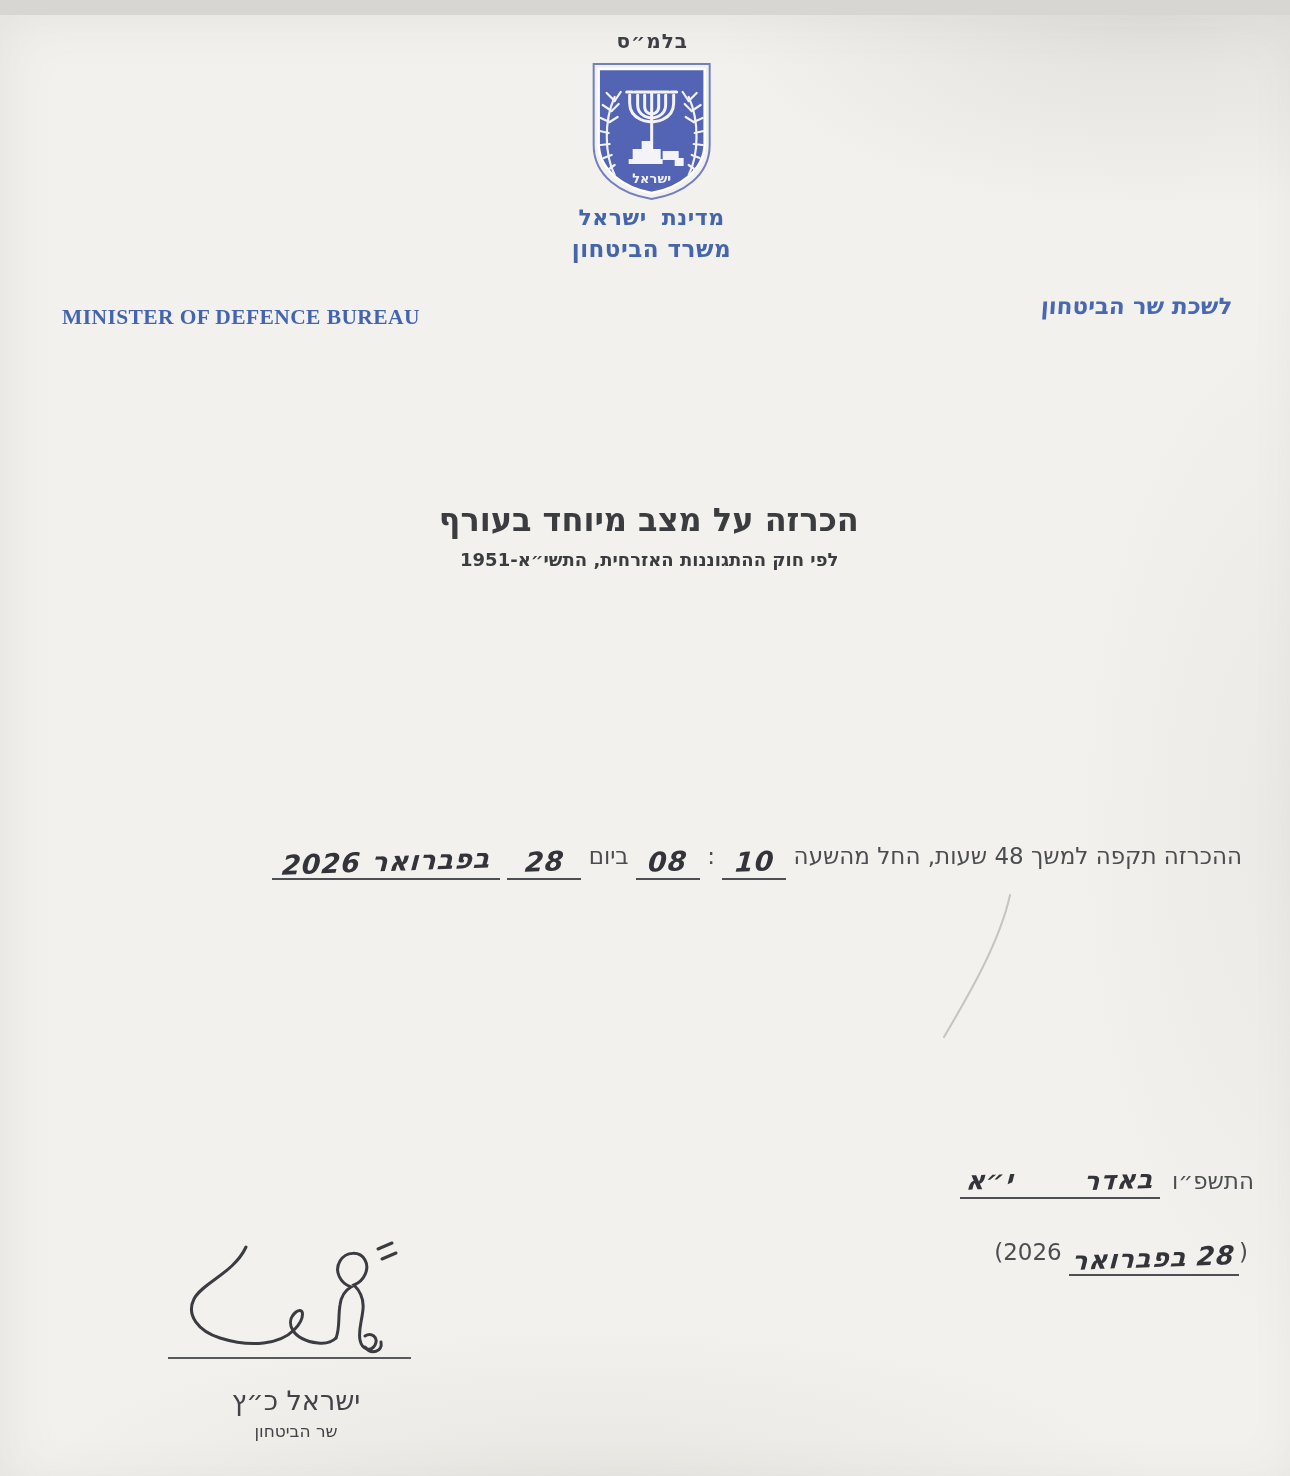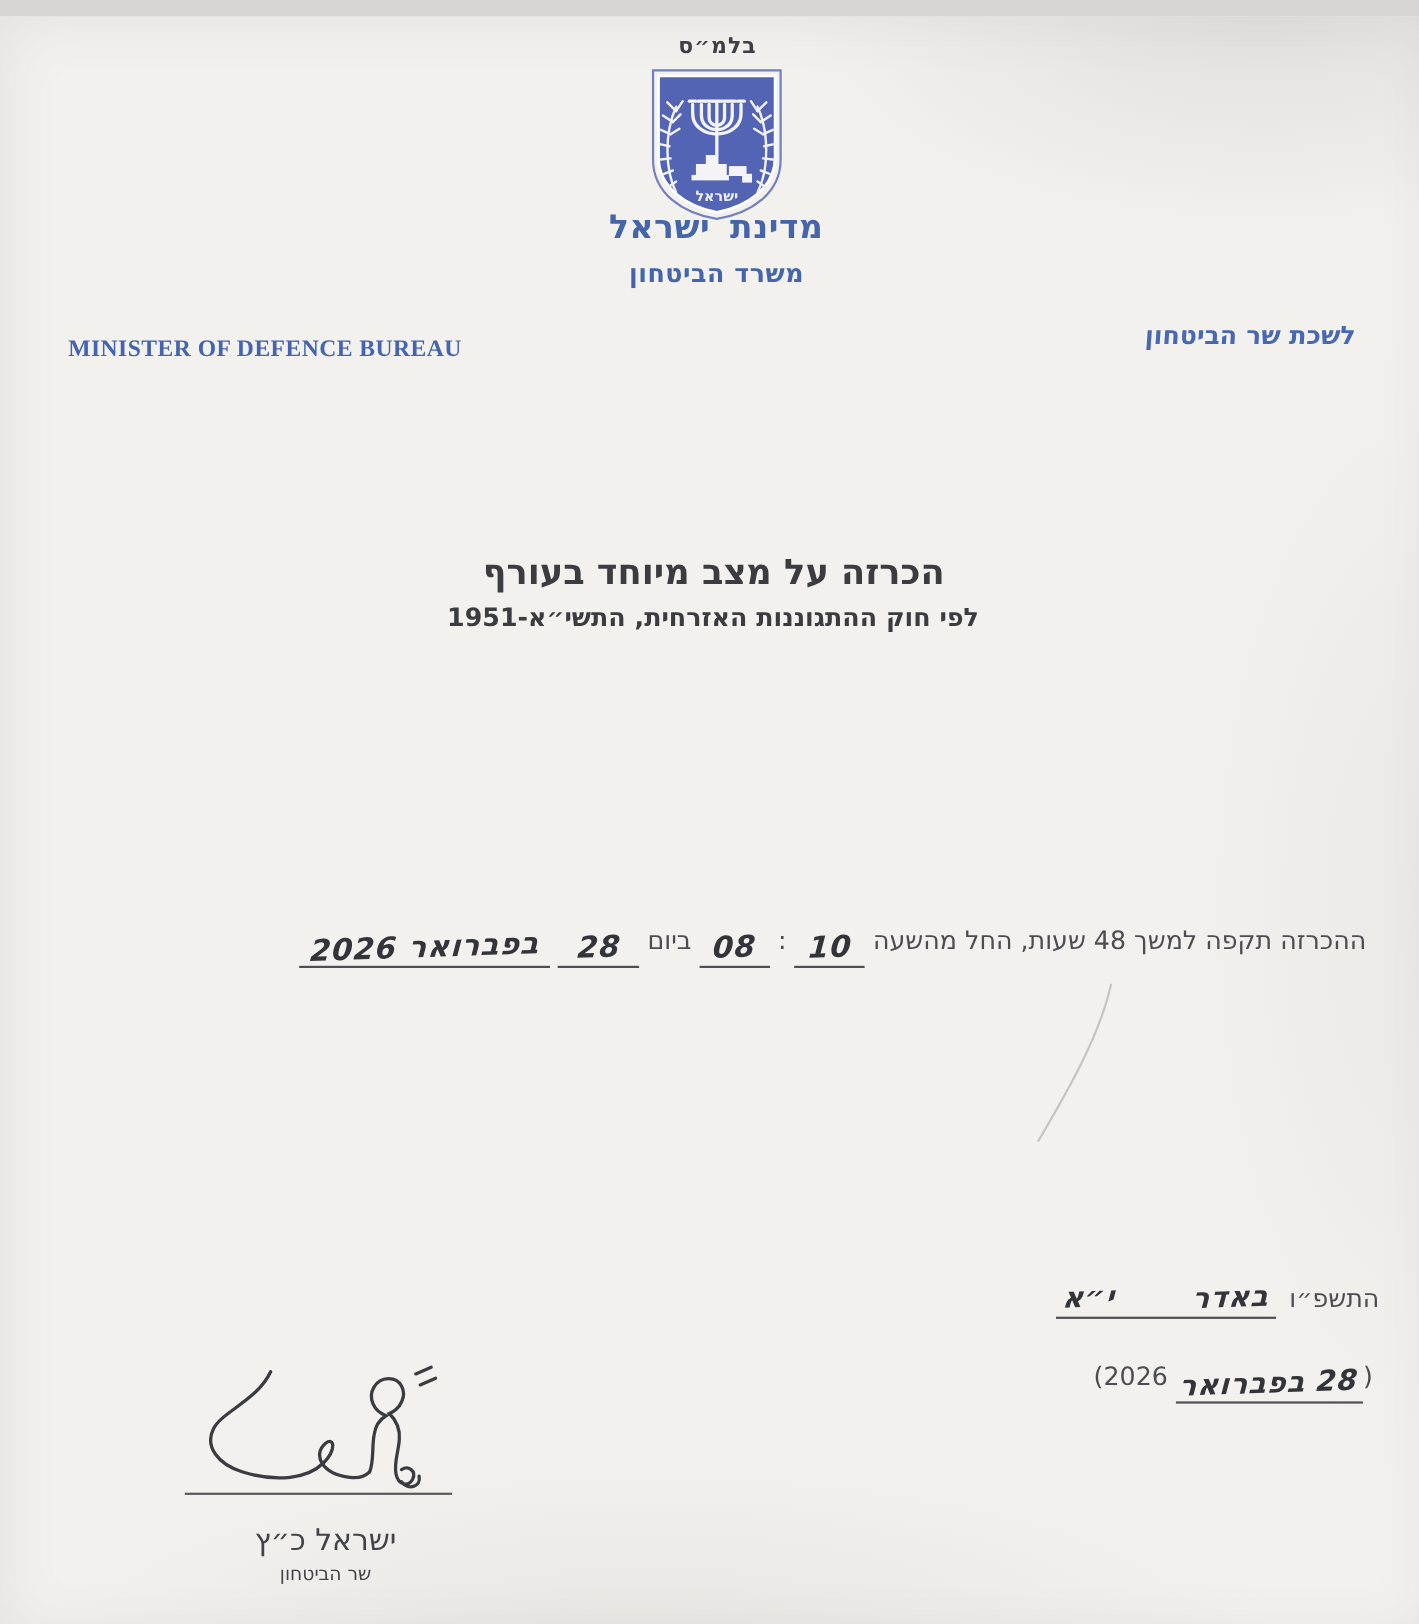--- a/index.html
+++ b/index.html
@@ -16,28 +16,28 @@
     box-shadow: inset 0 0 55px rgba(90,88,84,0.10);
     font-family:"DejaVu Sans", sans-serif;
     color:#4c4d51;
     padding-left:16px;
   }
   .abs{position:absolute;}
   .centered{left:50%;transform:translateX(-51%);white-space:nowrap;}
 
   .classification{top:14px;font-size:20px;font-weight:600;color:#3d3f45;letter-spacing:1px;}
   .emblem{top:44px;}
-  .state-name{top:174px;font-size:30px;font-weight:bold;color:#4565ab;word-spacing:7px;letter-spacing:0.5px;}
+  .state-name{top:190px;font-size:22px;font-weight:bold;color:#4565ab;word-spacing:7px;letter-spacing:0.5px;}
   .ministry-name{top:221px;font-size:23px;font-weight:bold;color:#4565ab;letter-spacing:0.5px;}
 
   .bureau-en{left:62px;top:290px;font-family:Liberation Serif, serif;font-weight:bold;font-size:21.5px;color:#4564b0;letter-spacing:0.4px;white-space:nowrap;}
   .bureau-he{right:74px;top:278px;font-size:23px;font-weight:bold;color:#4868b0;white-space:nowrap;transform:skewX(-4deg);}
 
   .doc-title{top:486px;font-size:32px;font-weight:bold;color:#3b3c40;}
-  .doc-subtitle{top:534px;font-size:23px;font-weight:bold;color:#3b3c40;}
+  .doc-subtitle{top:534px;font-size:18px;font-weight:bold;color:#3b3c40;}
 
   .body-par{
     top:646px;left:62px;right:62px;
     direction:rtl;text-align:justify;
     font-size:23px;line-height:47px;color:#4c4d51;
     margin:0;
   }
 
   .validity{
     top:828px;right:64px;

